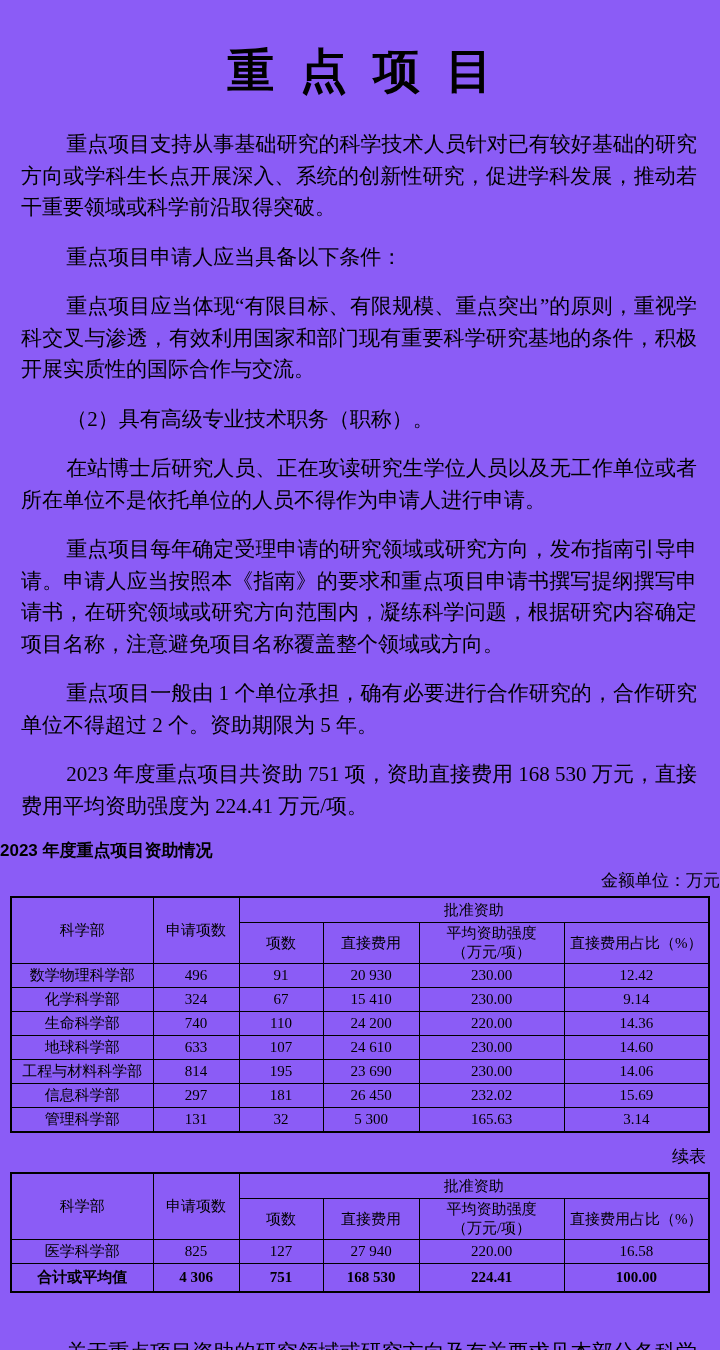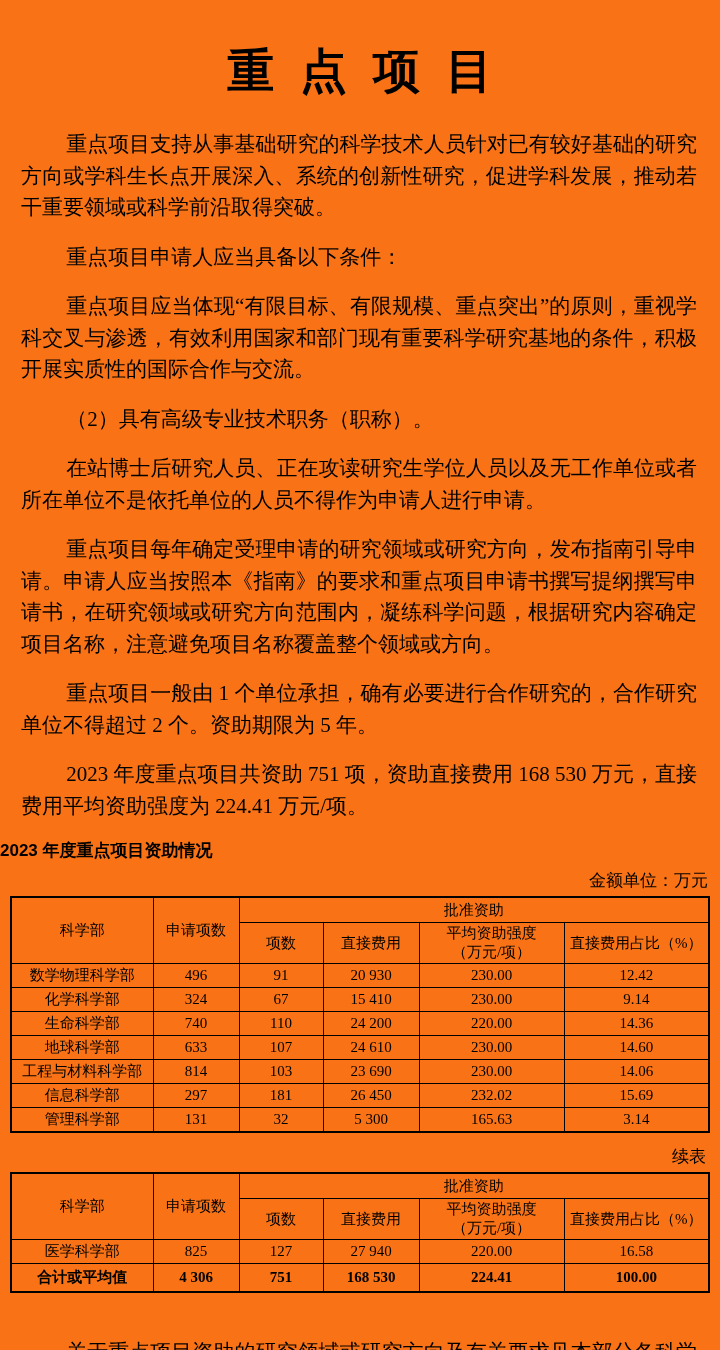--- a/index.html
+++ b/index.html
@@ -1,19 +1,19 @@
 <!DOCTYPE html>
 <html><head>
 <meta charset="utf-8">
 <style>
   html, body { margin: 0; padding: 0; background: #ffffff; }
   .page {
     width: 720px;
     height: 1350px;
-    background: #f97316;
+    background: #8b5cf6;
     color: #000000;
     font-family: "Liberation Serif", "DejaVu Serif", serif;
     box-sizing: border-box;
     padding-top: 40px;
     overflow: hidden;
     position: relative;
   }
   .doc-title {
     margin: 0 0 27px 0;
     text-align: center;
@@ -40,21 +40,20 @@
     font-size: 17px;
     font-weight: bold;
     line-height: 22px;
     font-family: "Liberation Sans", "DejaVu Sans", sans-serif;
   }
   .unit-note {
     margin-top: 8px;
     text-align: right;
     font-size: 17px;
     line-height: 21px;
-    padding-right: 12px;
   }
   table.funding {
     border-collapse: collapse;
     table-layout: fixed;
     width: 698px;
     margin: 5px 0 0 10px;
     border: 2px solid #000;
     font-size: 15px;
   }
   table.funding td {
@@ -148,21 +147,21 @@
         <td>地球科学部</td>
         <td>633</td>
         <td>107</td>
         <td>24 610</td>
         <td>230.00</td>
         <td>14.60</td>
       </tr>
       <tr>
         <td>工程与材料科学部</td>
         <td>814</td>
-        <td>103</td>
+        <td>195</td>
         <td>23 690</td>
         <td>230.00</td>
         <td>14.06</td>
       </tr>
       <tr>
         <td>信息科学部</td>
         <td>297</td>
         <td>181</td>
         <td>26 450</td>
         <td>232.02</td>

